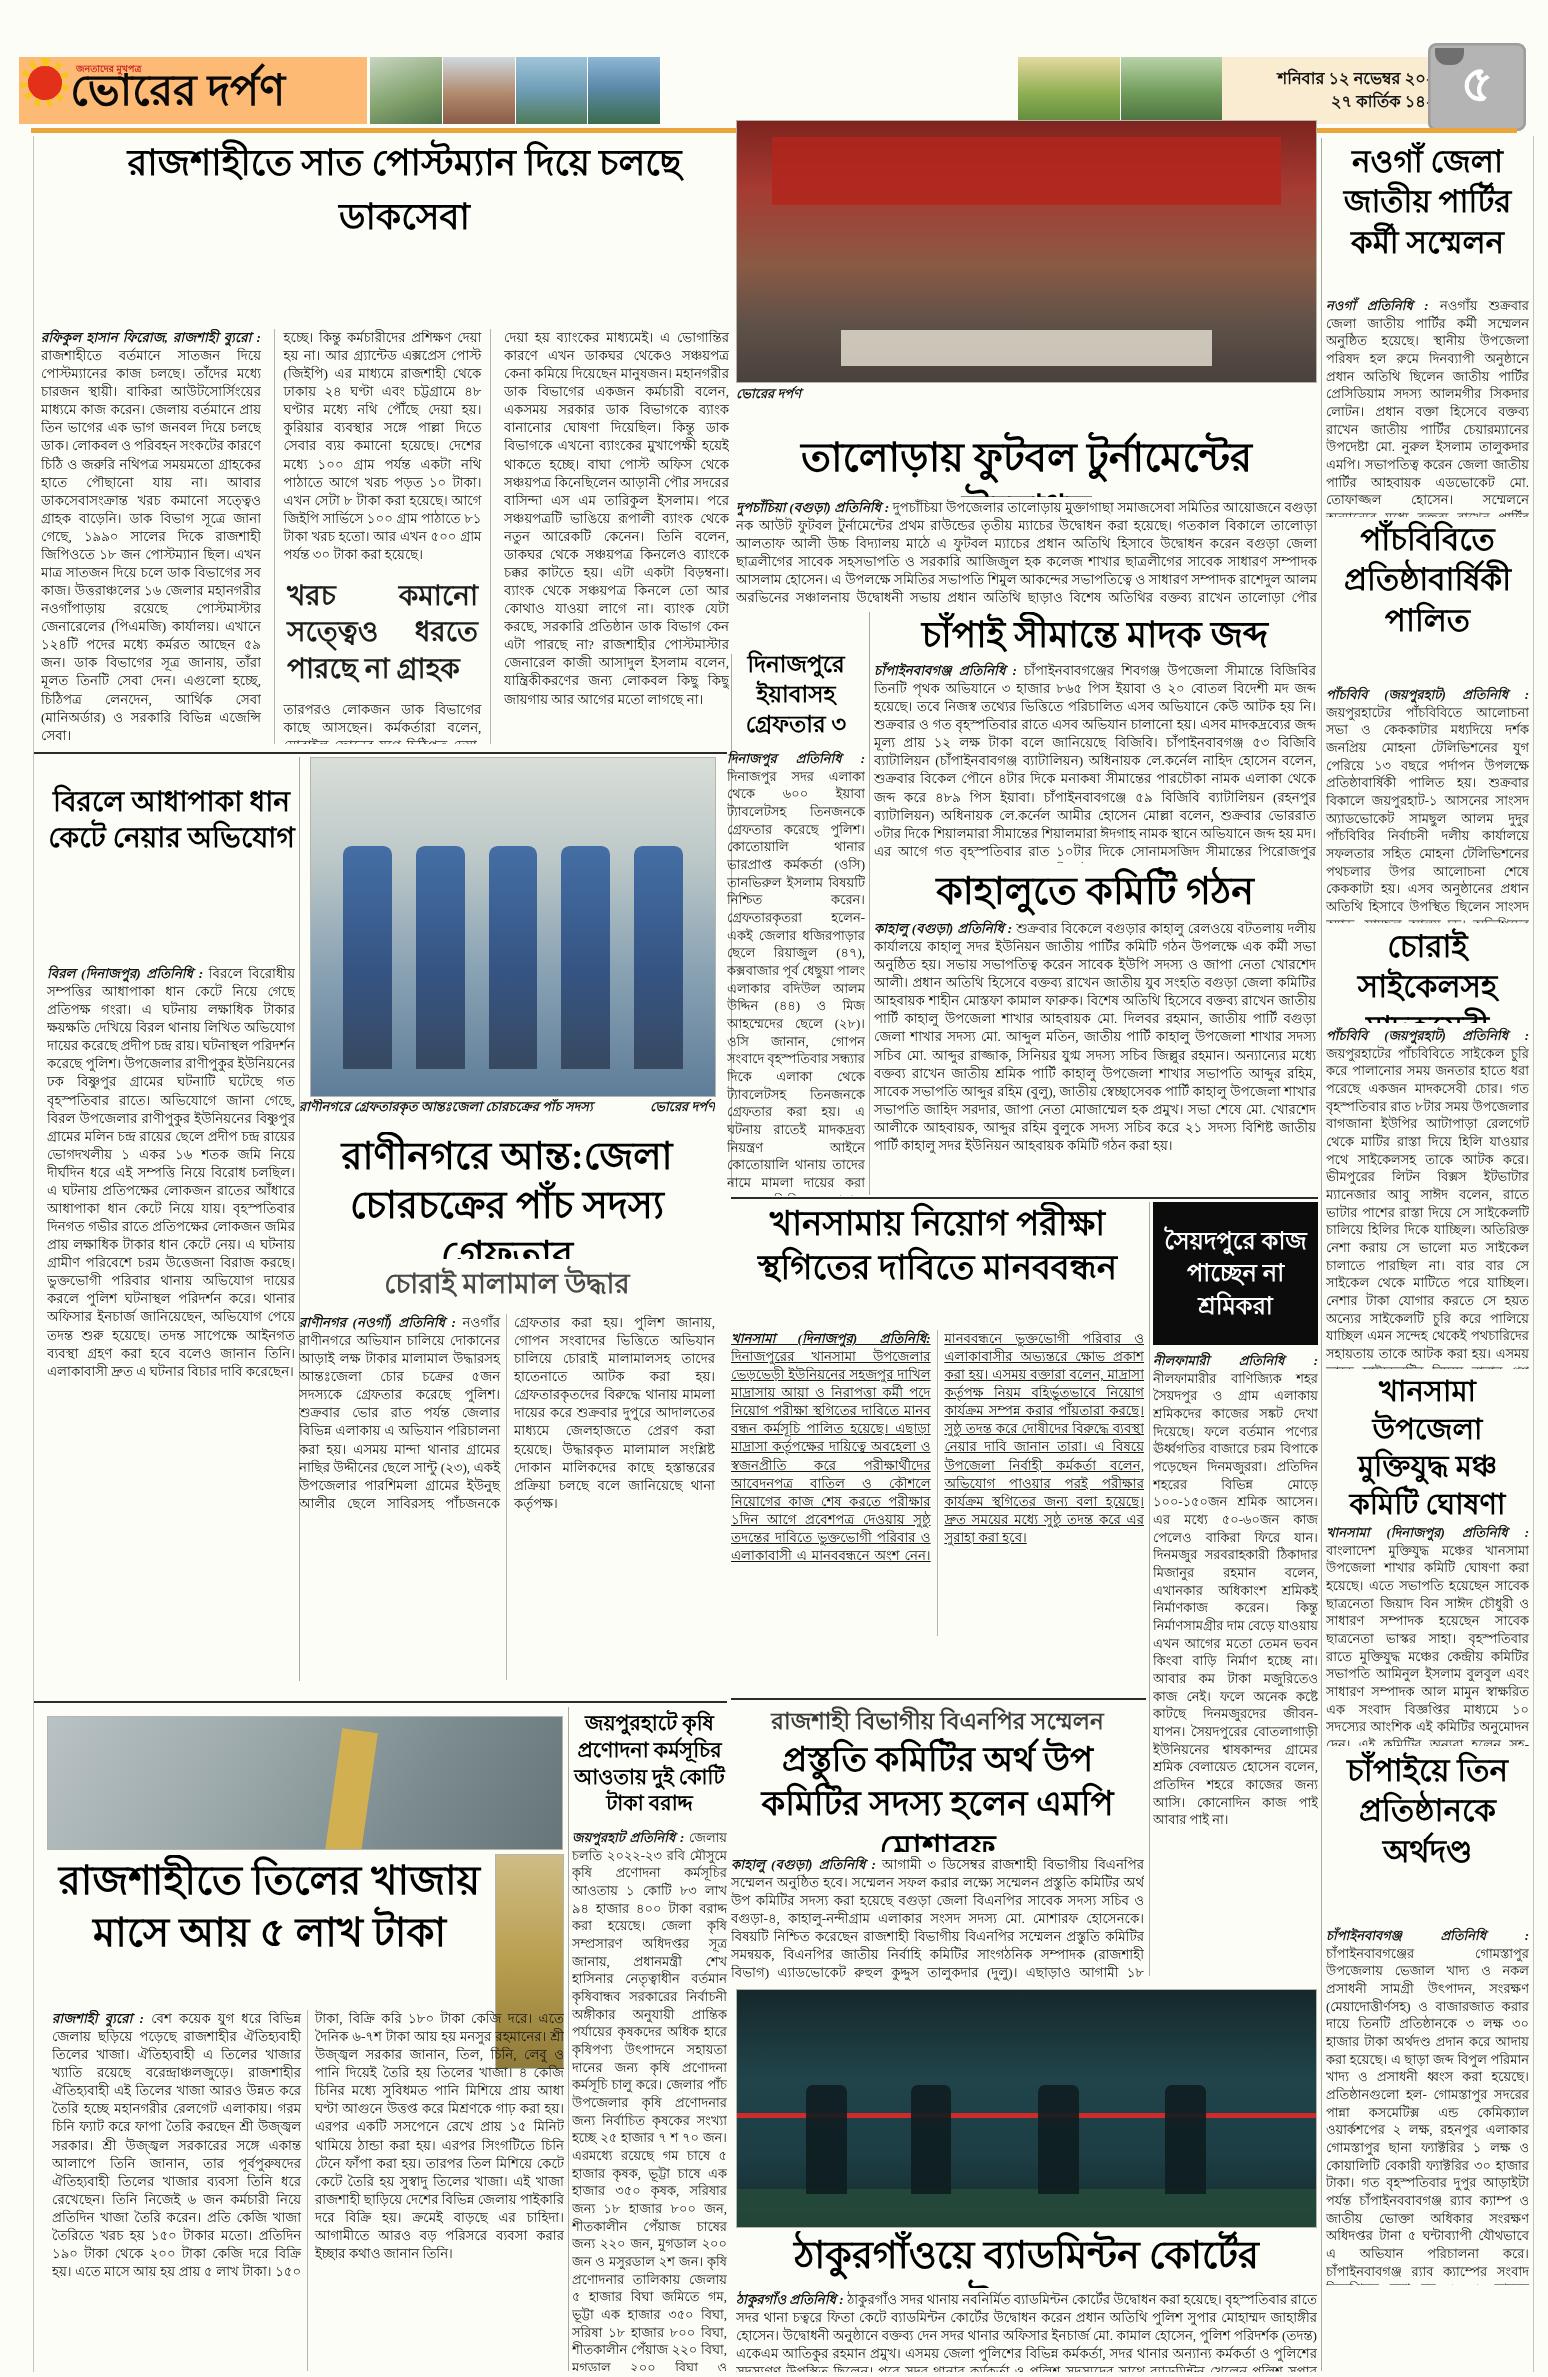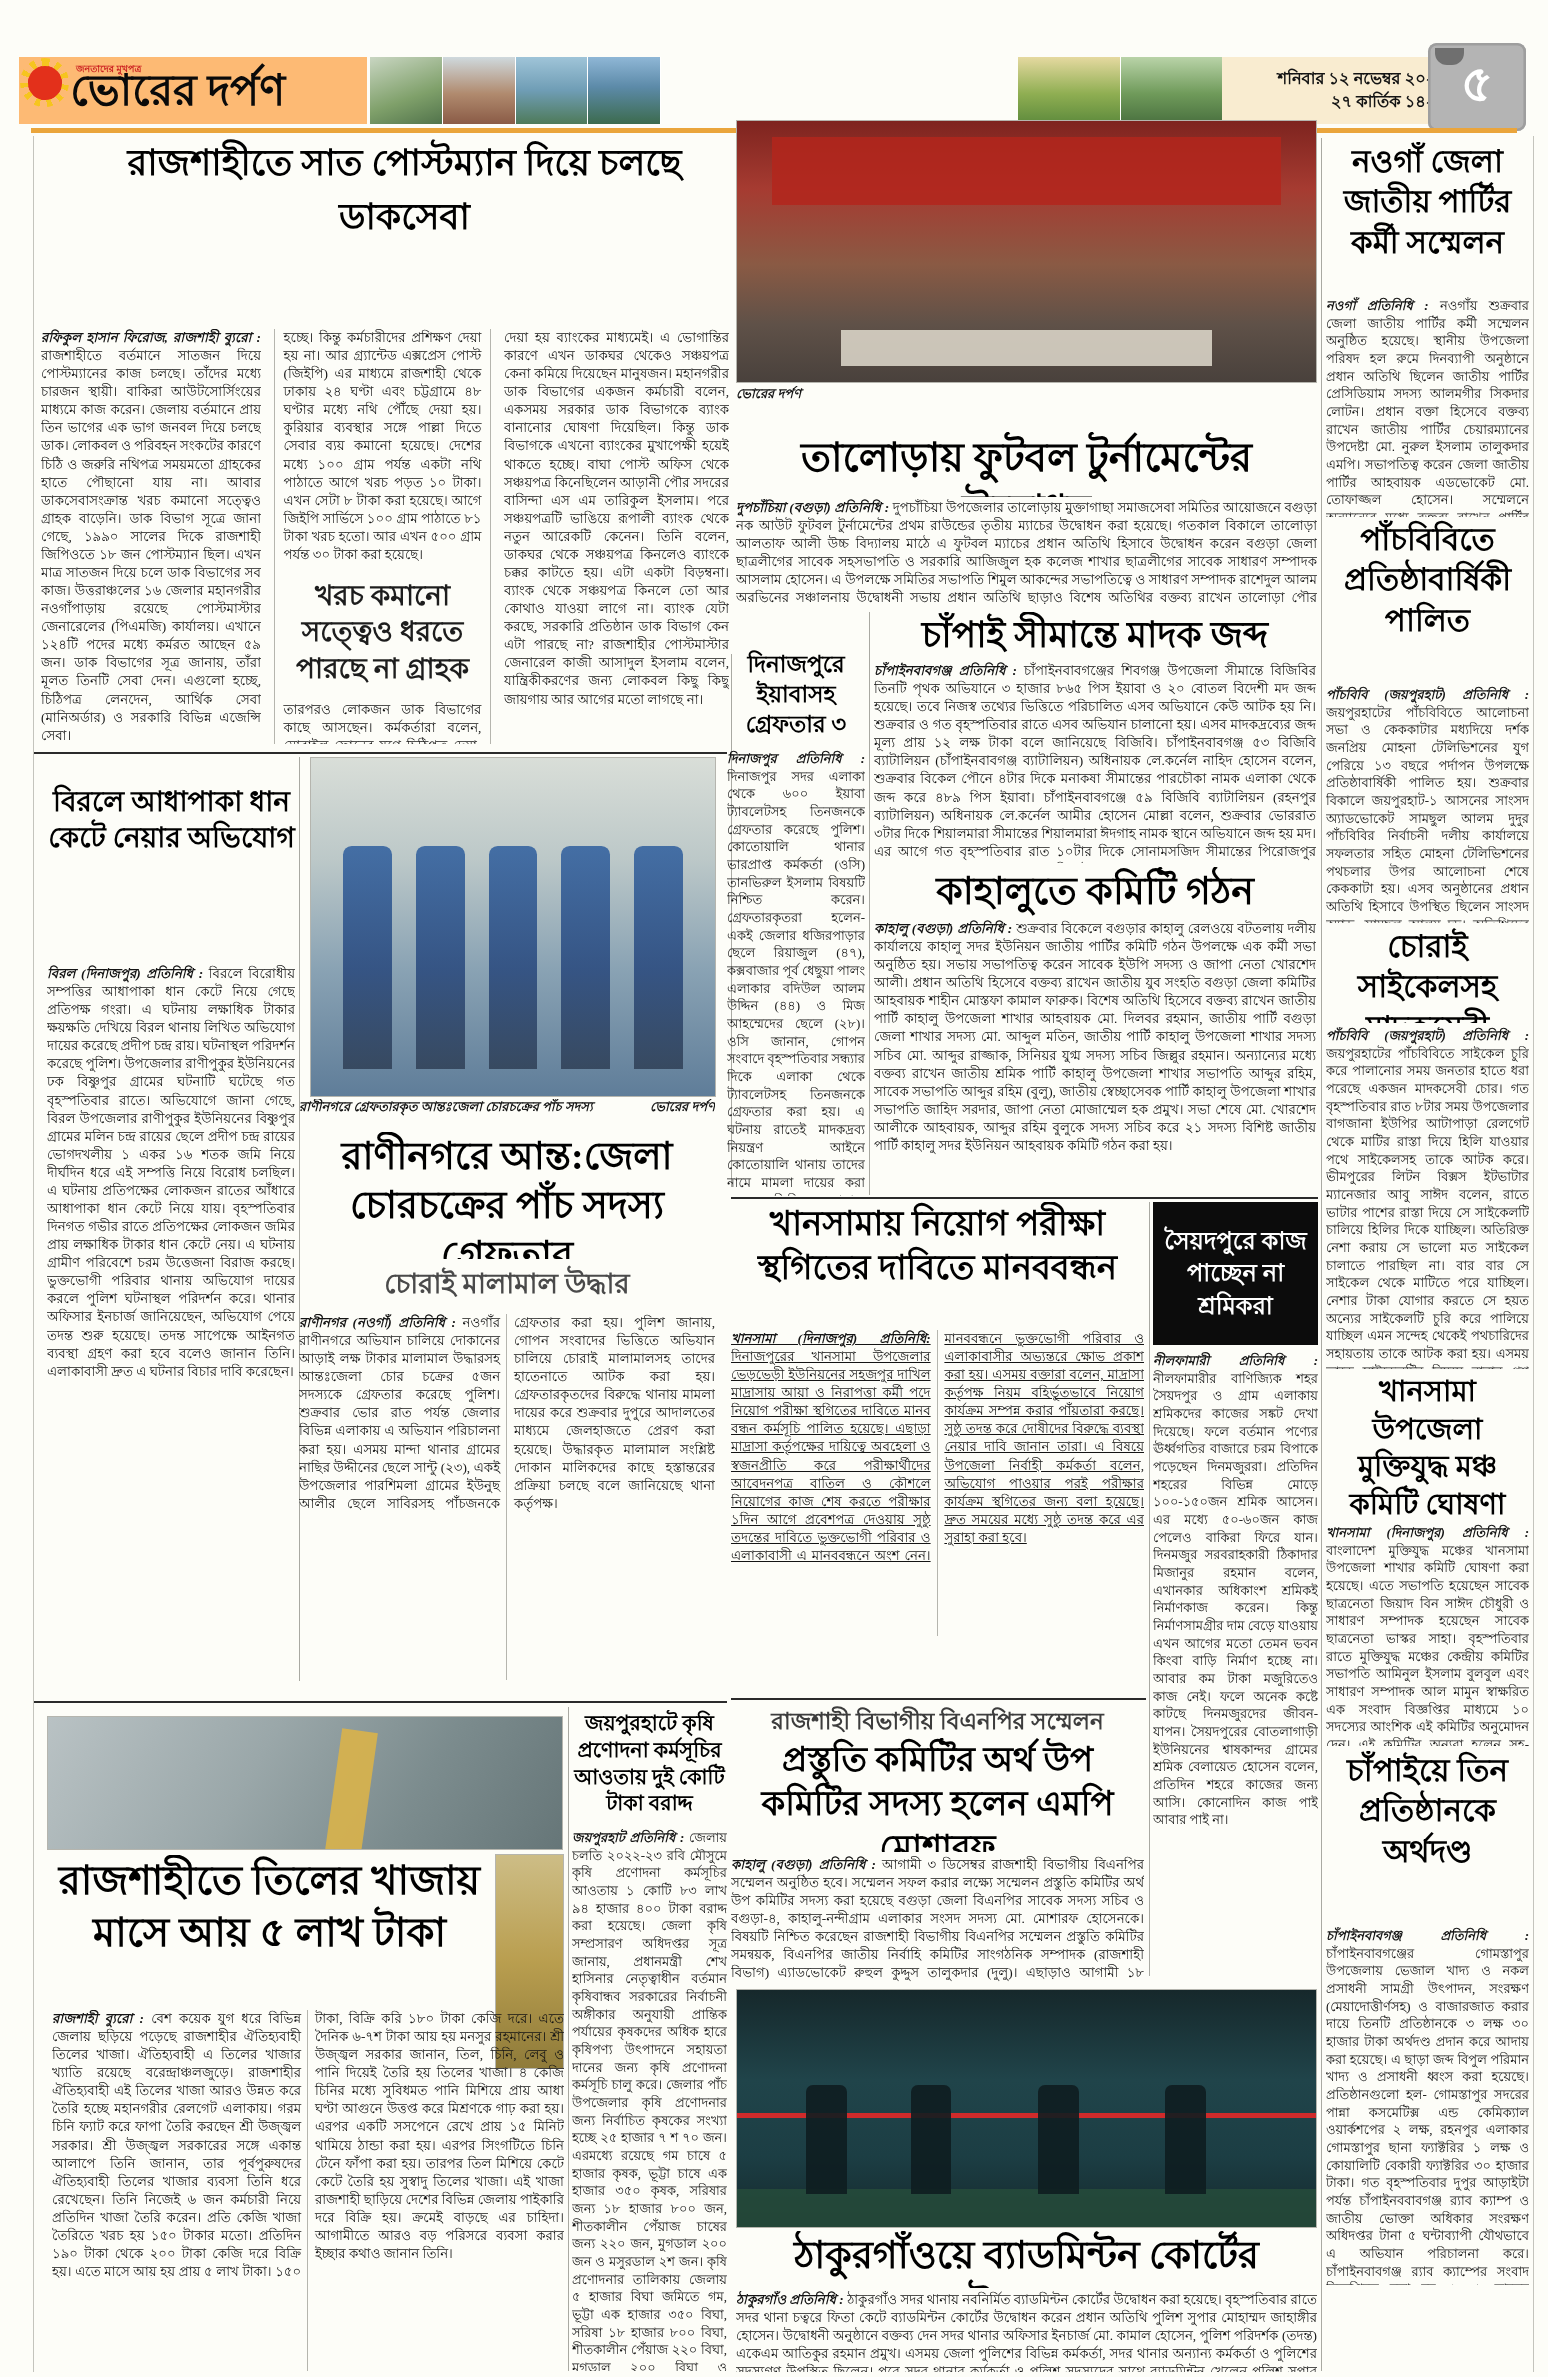--- a/index.html
+++ b/index.html
@@ -7,21 +7,21 @@
         font-family:"Liberation Serif","DejaVu Serif",serif;color:#141414;overflow:hidden;}
   .abs{position:absolute;box-sizing:border-box;}
   .hl{font-weight:bold;color:#000;text-align:center;line-height:1.3;overflow:hidden;}
   .body{font-size:13.3px;line-height:1.36;text-align:justify;overflow:hidden;}
   .byline{font-weight:bold;font-style:italic;}
   .cap{font-style:italic;font-weight:bold;font-size:13px;line-height:1.3;display:flex;
        justify-content:space-between;gap:12px;overflow:hidden;}
   .cap .credit{white-space:nowrap;font-weight:bold;}
   .photo{overflow:hidden;position:absolute;box-sizing:border-box;border:0.9px solid #b5b5ae;}
   .cols2{column-count:2;column-gap:13.8px;column-rule:0.9px solid #b5b5ae;}
-  .pq{font-size:28px;font-weight:bold;text-align:center;line-height:1.3;color:#1d1d1d;
+  .pq{font-size:28px;font-weight:bold;line-height:1.3;color:#1d1d1d;
       margin:13.8px 3.4px;break-inside:avoid;}
   .subhl{font-weight:bold;color:#4a4a4a;text-align:center;overflow:hidden;}
 
   
   #masthead-box{left:19px;top:57px;width:348px;height:67px;background:#fdba74;display:flex;
       align-items:center;gap:8.6px;padding:3.4px 8.6px;}
   #masthead-tag{position:absolute;left:57px;top:5.2px;font-size:9.5px;color:#c22;font-weight:bold;}
   #paper-name{font-size:43px;font-weight:bold;color:#0a0a0a;line-height:1;white-space:nowrap;}
   .sun{width:34px;height:34px;border-radius:50%;background:#e3301b;position:relative;flex:0 0 34px;margin-top:-15.5px;}
   .sun::before{content:"";position:absolute;inset:-7.7px;border-radius:50%;z-index:0;

